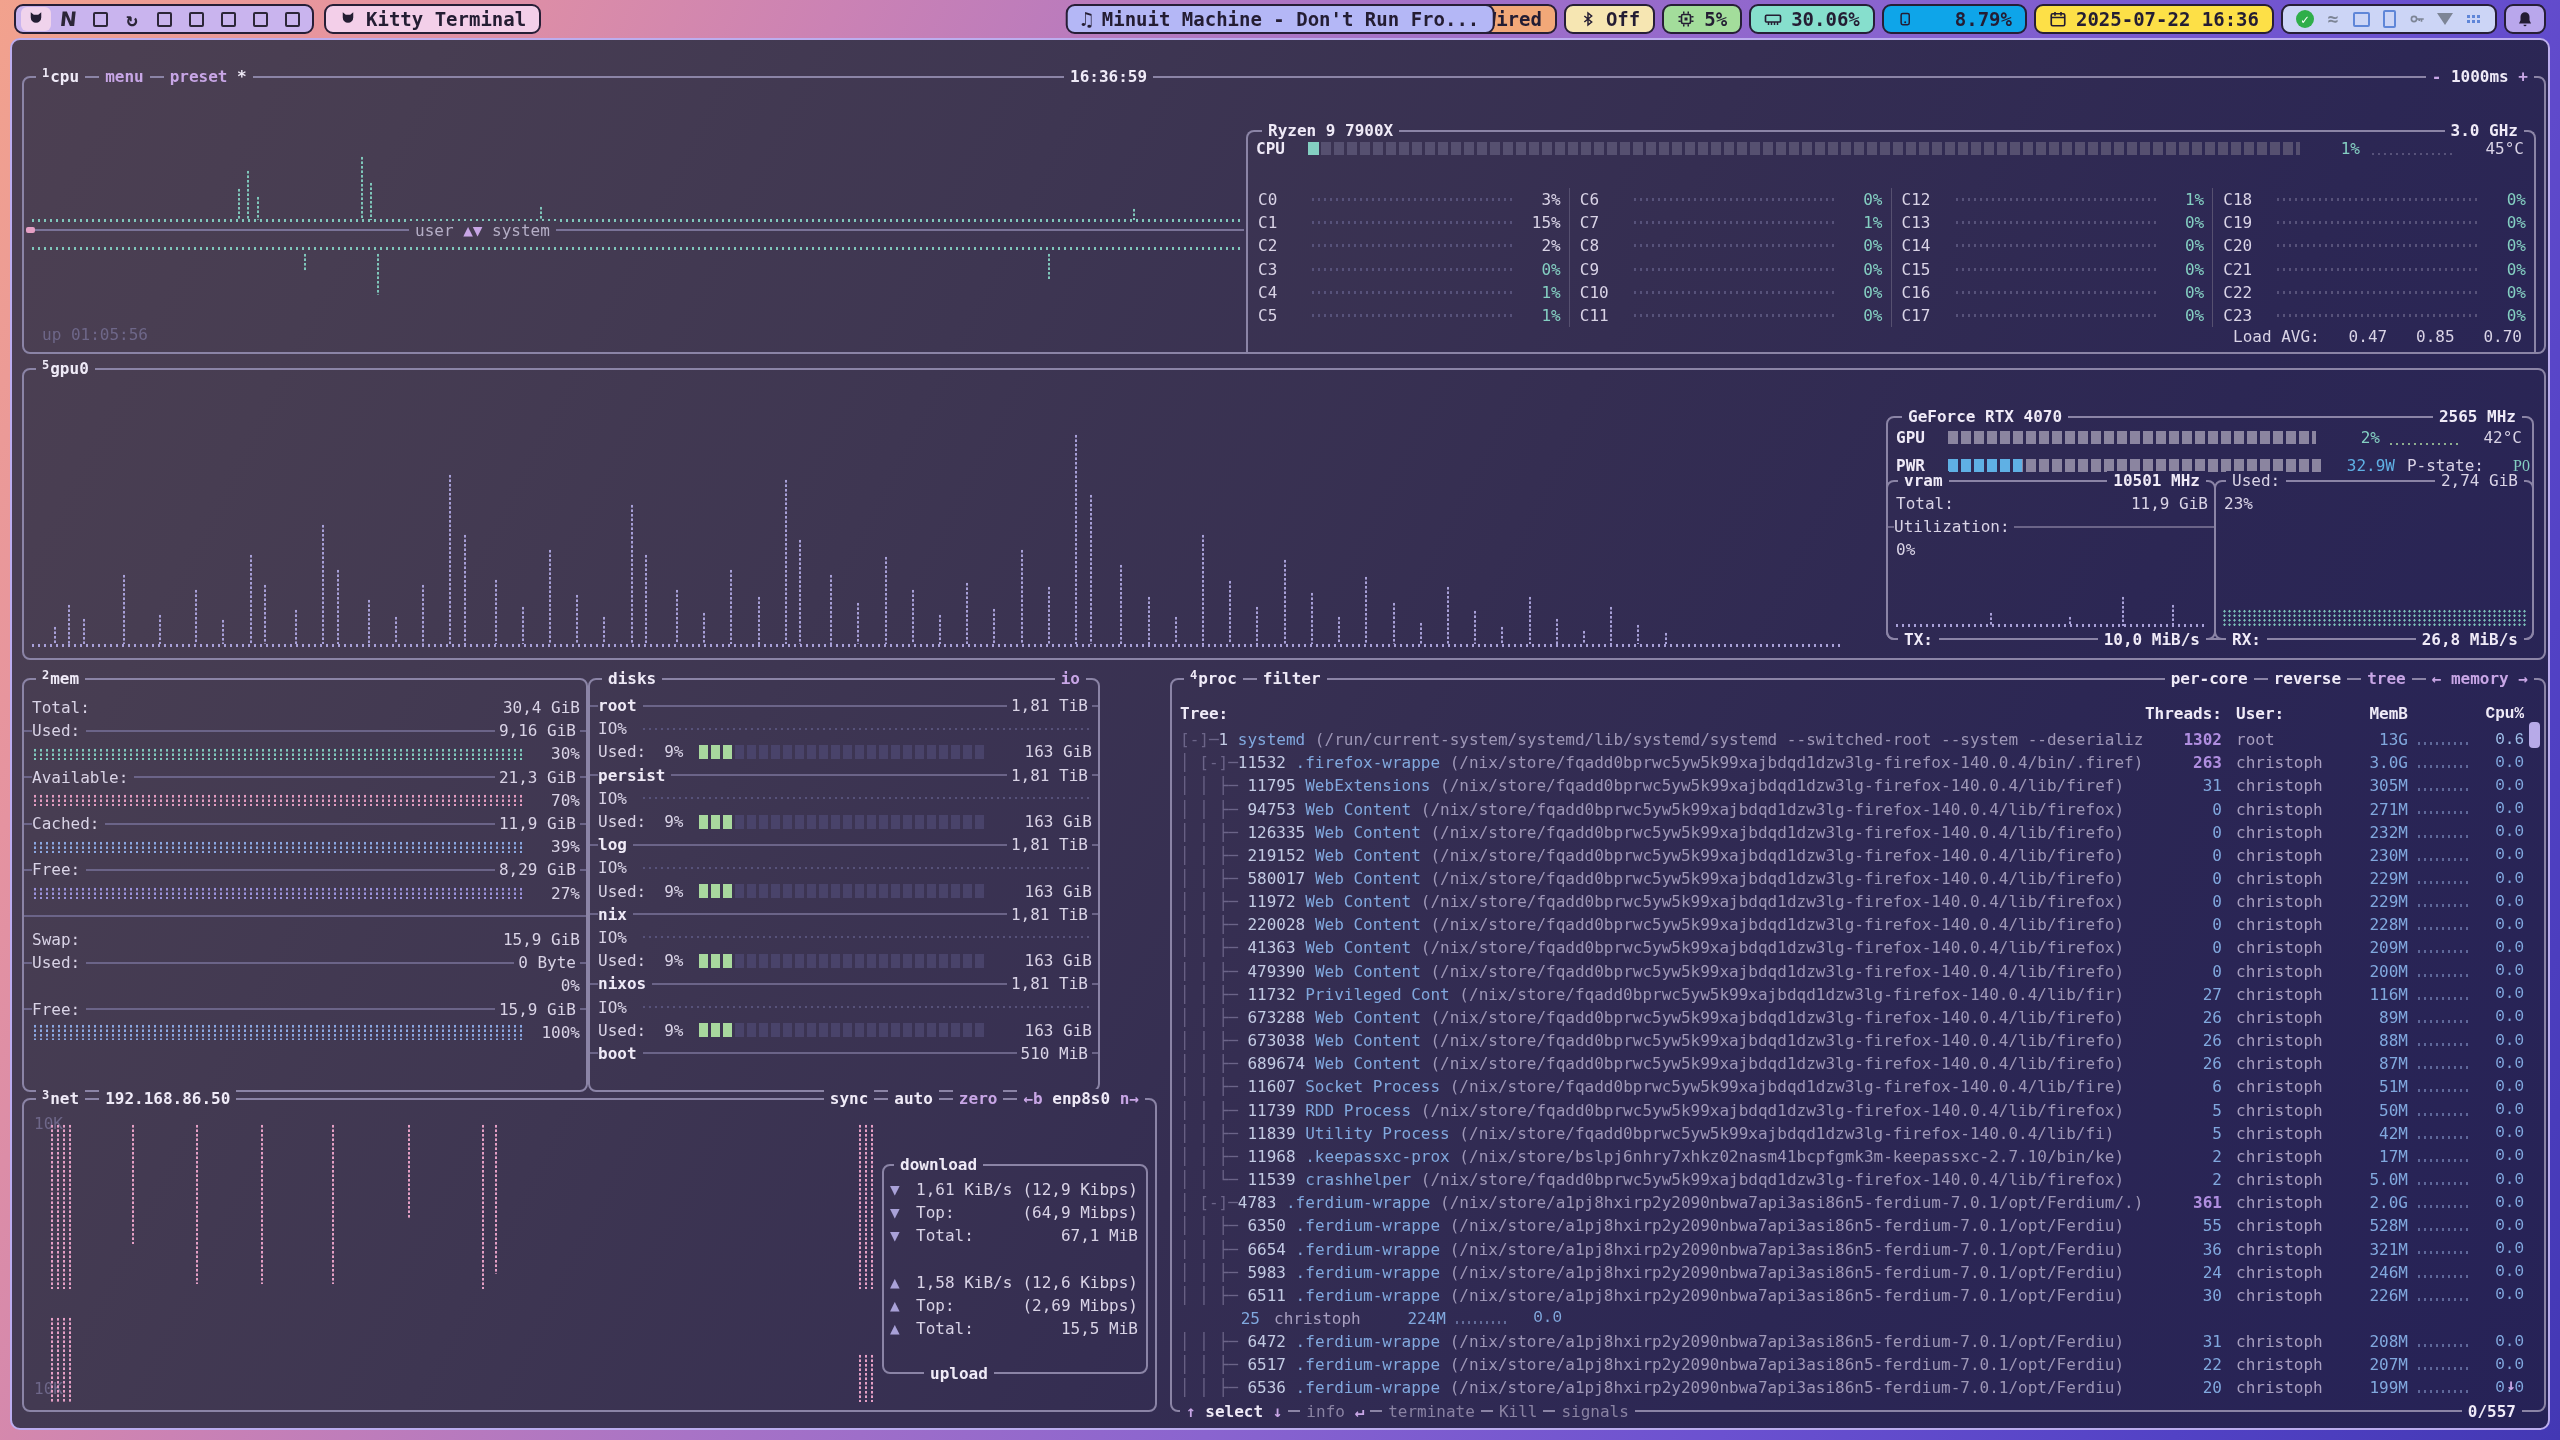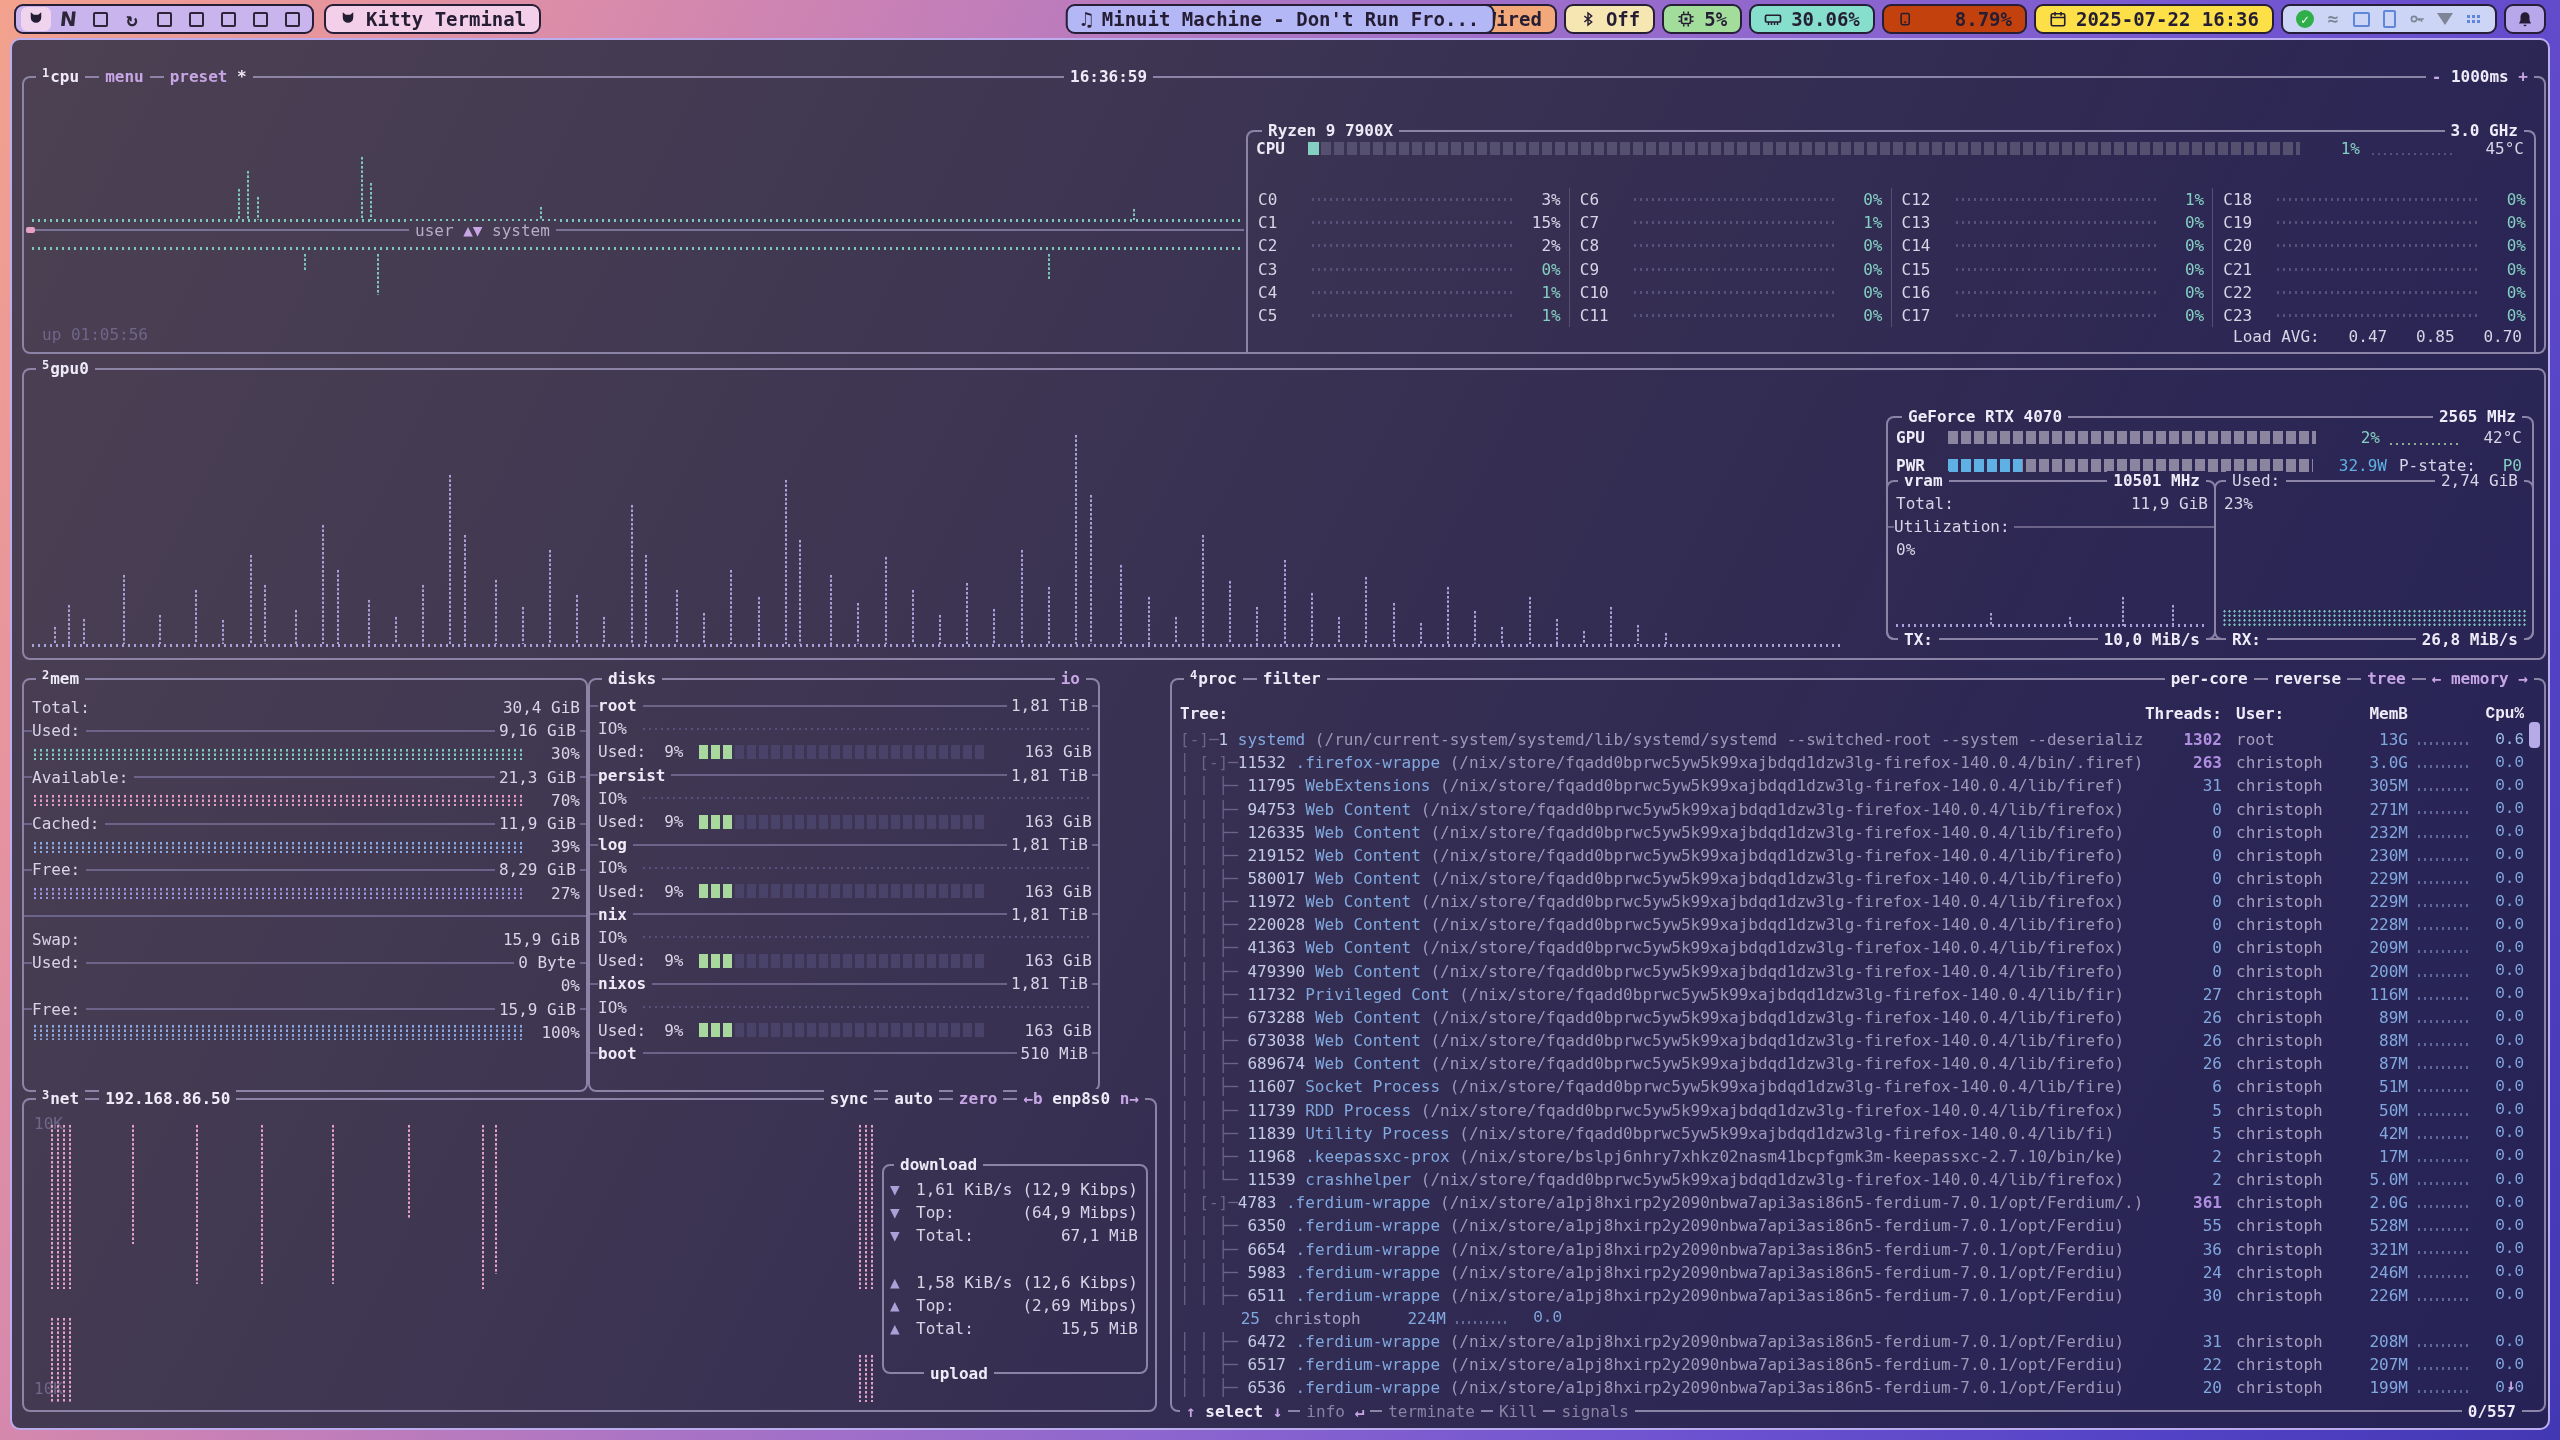--- a/index.html
+++ b/index.html
@@ -185,21 +185,21 @@
           </div>
           <div class="pill" style="background: rgb(134, 223, 205);">
             <span class="tico">
               <svg width="20" height="18" viewBox="0 0 24 24">
                 <rect x="2" y="7" width="20" height="9" rx="1.5" stroke="#241d33" stroke-width="2.2" fill="none"></rect>
                 <path d="M6 16v4M10 16v4M14 16v4M18 16v4" stroke="#241d33" stroke-width="2"></path>
               </svg>
             </span>
             <span>30.06%</span>
           </div>
-          <div class="pill" style="background: #c2410c; gap: 40px;">
+          <div class="pill" style="background: #0ea5e9; gap: 40px;">
             <span class="tico">
               <svg width="15" height="18" viewBox="0 0 24 24">
                 <rect x="5" y="3" width="13" height="18" rx="2.5" stroke="#241d33" stroke-width="2.4" fill="none"></rect>
                 <circle cx="11.5" cy="17" r="1.6" fill="#241d33"></circle>
               </svg>
             </span>
             <span>8.79%</span>
           </div>
           <div class="pill" style="background: #fde047;">
             <span class="tico">
@@ -516,21 +516,21 @@
           <span class="dots" style="--c:#8fae8f;width:70px;height:4px;margin:12px 8px 0;"></span>
           <span style="width:56px;text-align:right;padding-right:10px;color:var(--fg);">42°C</span>
         </div>
         <div class="cpurow">
           <span class="lb">PWR</span>
           <span class="bar blocks" style="--c:#8b85a0;max-width:390px;">
               <i style="position:absolute;left:0;top:0;width:74px;height:100%;background:repeating-linear-gradient(90deg,var(--skyblue) 0 10px,transparent 10px 13px);"></i>
             </span>
           <span style="width:74px;text-align:right;color:var(--skyblue);">32.9W</span>
           <span style="padding-left:12px;color:var(--fg);">P-state:</span>
-          <span style="width:46px;text-align:right;padding-right:10px;color:var(--teal);">P0</span>
+          <span style="width:46px;text-align:right;padding-right:2px;color:var(--teal);font-family:Liberation Serif, serif;">P0</span>
         </div>
         <div style="position:absolute;left:-2px;right:-2px;top:62px;bottom:-2px;display:flex;">
           <div class="box" style="position:relative;width:330px;height:auto;flex:none;left:0;top:0;">
             <div class="btitle" style="left:10px;">
                 <span class="patch t-b">vram</span>
               </div>
             <div class="btitle" style="right:8px;">
                 <span class="patch t-b">10501 MHz</span>
               </div>
             <div class="prow-plain" style="margin-top:10px;">

